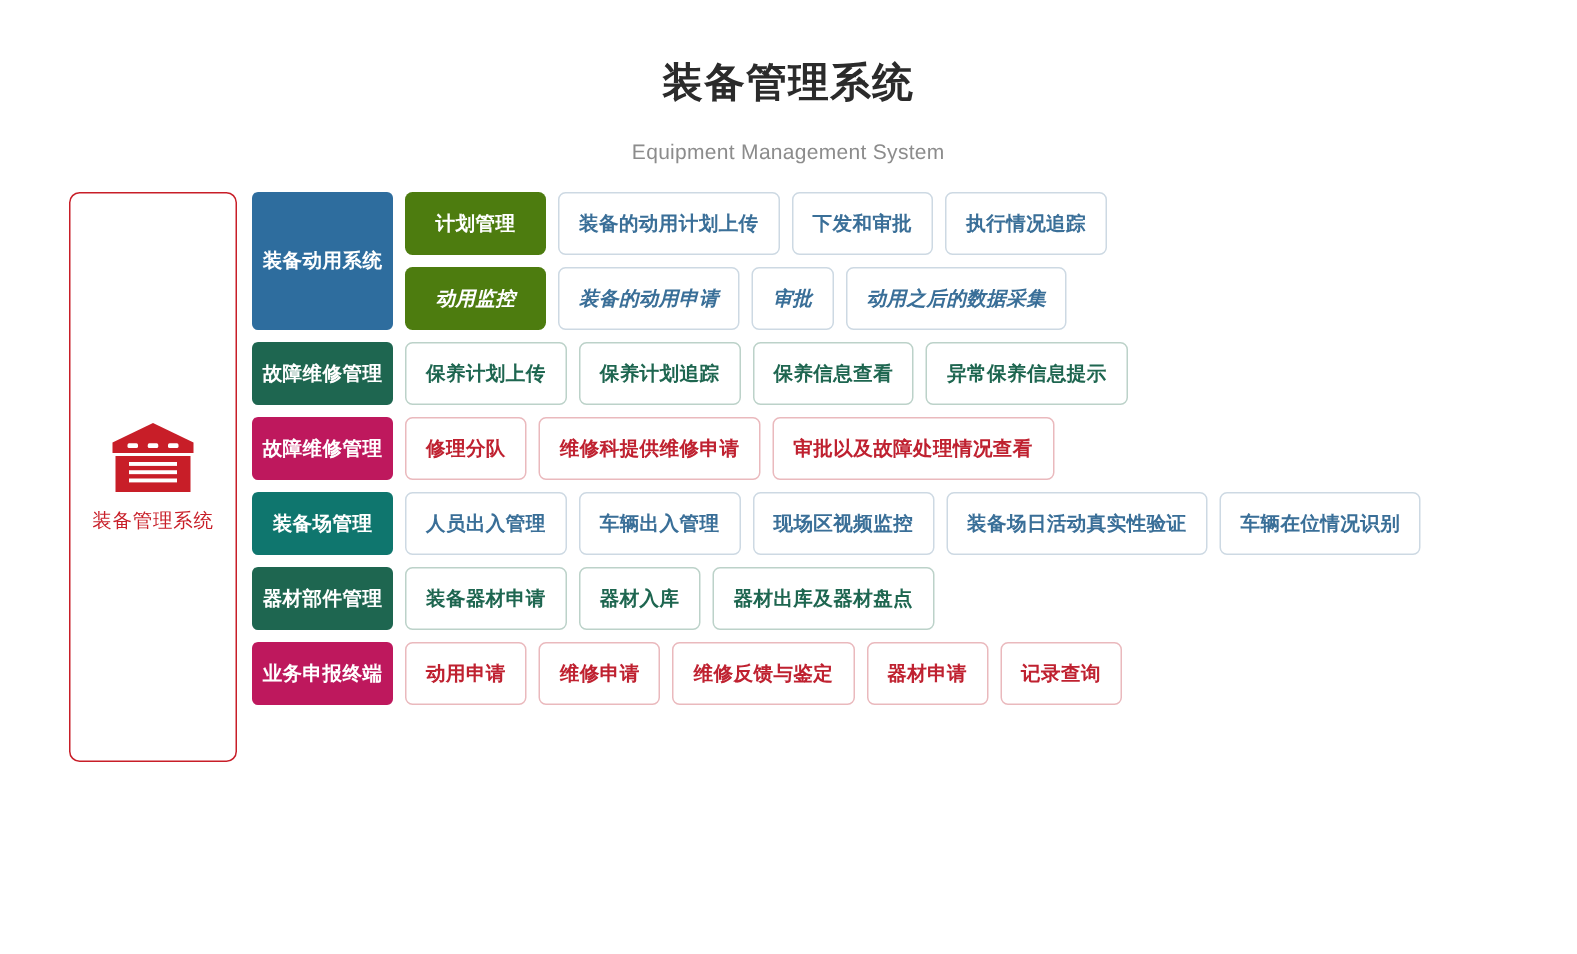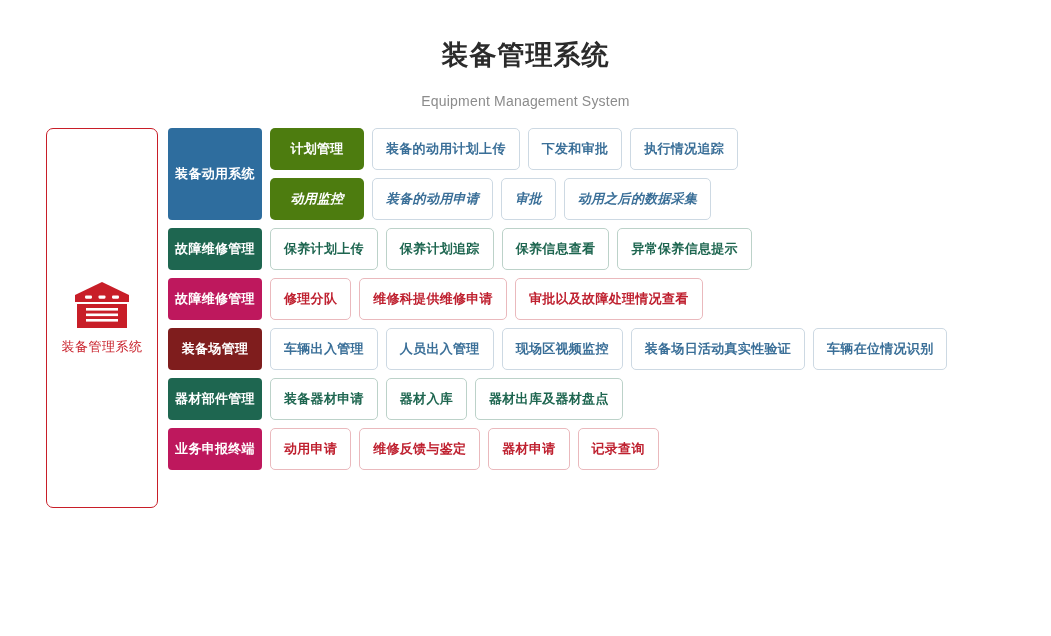--- a/index.html
+++ b/index.html
@@ -95,21 +95,21 @@
     align-items: center;
     justify-content: center;
     text-align: center;
     box-sizing: border-box;
     flex: none;
     margin-right: 8px;
     padding: 2px;
     line-height: 16px;
   }
   .cat.blue   { background: #2e6d9e; }
-  .cat.blue2  { background: #7f1d1d; }
+  .cat.blue2  { background: #0f766e; }
   .cat.green  { background: #1e6650; }
   .cat.red    { background: #be185d; }
 
   
   .subgroup {
     display: flex;
     flex-direction: column;
   }
   .subrow {
     display: flex;
@@ -229,35 +229,36 @@
 
   <div class="row">
     <div class="cat red">故障维修管理</div>
     <div class="item red-item">修理分队</div>
     <div class="item red-item">维修科提供维修申请</div>
     <div class="item red-item">审批以及故障处理情况查看</div>
   </div>
 
   <div class="row">
     <div class="cat blue2">装备场管理</div>
+    <div class="item blue-item">人员出入管理</div>
     <div class="item blue-item">车辆出入管理</div>
-    <div class="item blue-item">人员出入管理</div>
     <div class="item blue-item">现场区视频监控</div>
     <div class="item blue-item">装备场日活动真实性验证</div>
     <div class="item blue-item">车辆在位情况识别</div>
   </div>
 
   <div class="row">
     <div class="cat green">器材部件管理</div>
     <div class="item green-item">装备器材申请</div>
     <div class="item green-item">器材入库</div>
     <div class="item green-item">器材出库及器材盘点</div>
   </div>
 
   <div class="row">
     <div class="cat red">业务申报终端</div>
     <div class="item red-item">动用申请</div>
+    <div class="item red-item">维修申请</div>
     <div class="item red-item">维修反馈与鉴定</div>
     <div class="item red-item">器材申请</div>
     <div class="item red-item">记录查询</div>
   </div>
 
 </div>
 
 </body></html>

